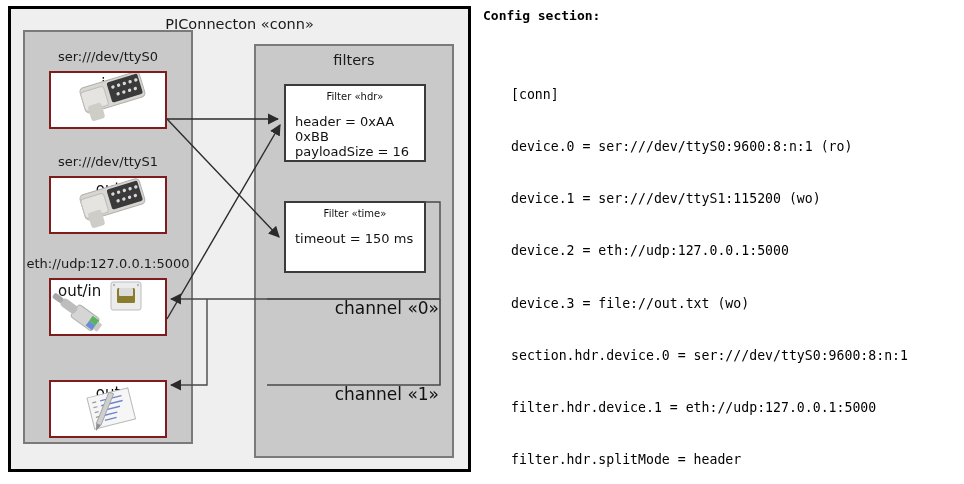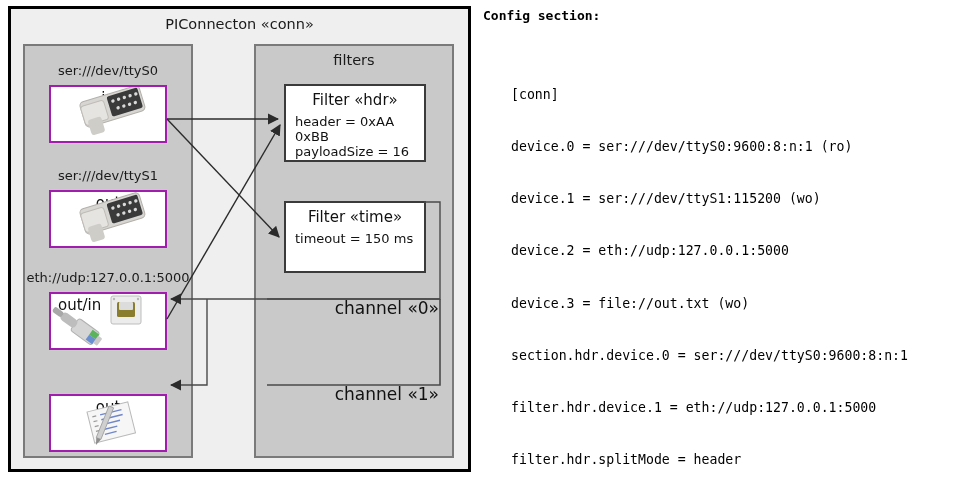--- a/index.html
+++ b/index.html
@@ -38,21 +38,21 @@
     font-size: 14.5px;
     color: #1a1a1a;
   }
 
   .panel {
     position: absolute;
     background: #c9c9c9;
     border: 2px solid #7a7a7a;
     box-sizing: border-box;
   }
-  .panel-devices { left: 12px; top: 35px; width: 170px; height: 414px; }
+  .panel-devices { left: 12px; top: 21px; width: 170px; height: 414px; }
   .panel-filters { left: 243px; top: 35px; width: 200px; height: 414px; }
 
   .panel-title {
     position: absolute;
     left: 0; top: 6px;
     width: 100%;
     text-align: center;
     font-size: 14.5px;
     color: #1a1a1a;
   }
@@ -61,21 +61,21 @@
   .dev-label {
     position: absolute;
     text-align: center;
     font-size: 13px;
     color: #1a1a1a;
     white-space: nowrap;
   }
   .dev-box {
     position: absolute;
     background: #ffffff;
-    border: 2px solid #a21caf;
+    border: 2px solid #7f1d1d;
     box-sizing: border-box;
   }
   .dev-kind {
     position: absolute;
     top: 2px; left: 0; width: 100%;
     text-align: center;
     font-size: 15px;
     color: #111;
   }
   .dev-kind.left-kind { text-align: left; left: 7px; width: auto; }
@@ -84,21 +84,21 @@
   .filter-box {
     position: absolute;
     background: #ffffff;
     border: 2px solid #3b3b3b;
     box-sizing: border-box;
   }
   .filter-title {
     position: absolute;
     left: 0; top: 5px; width: 100%;
     text-align: center;
-    font-size: 15px;
+    font-size: 10px;
     color: #111;
   }
   .filter-props {
     position: absolute;
     left: 9px; top: 28px;
     font-size: 13px;
     line-height: 15px;
     color: #111;
   }
   .chan-label {

